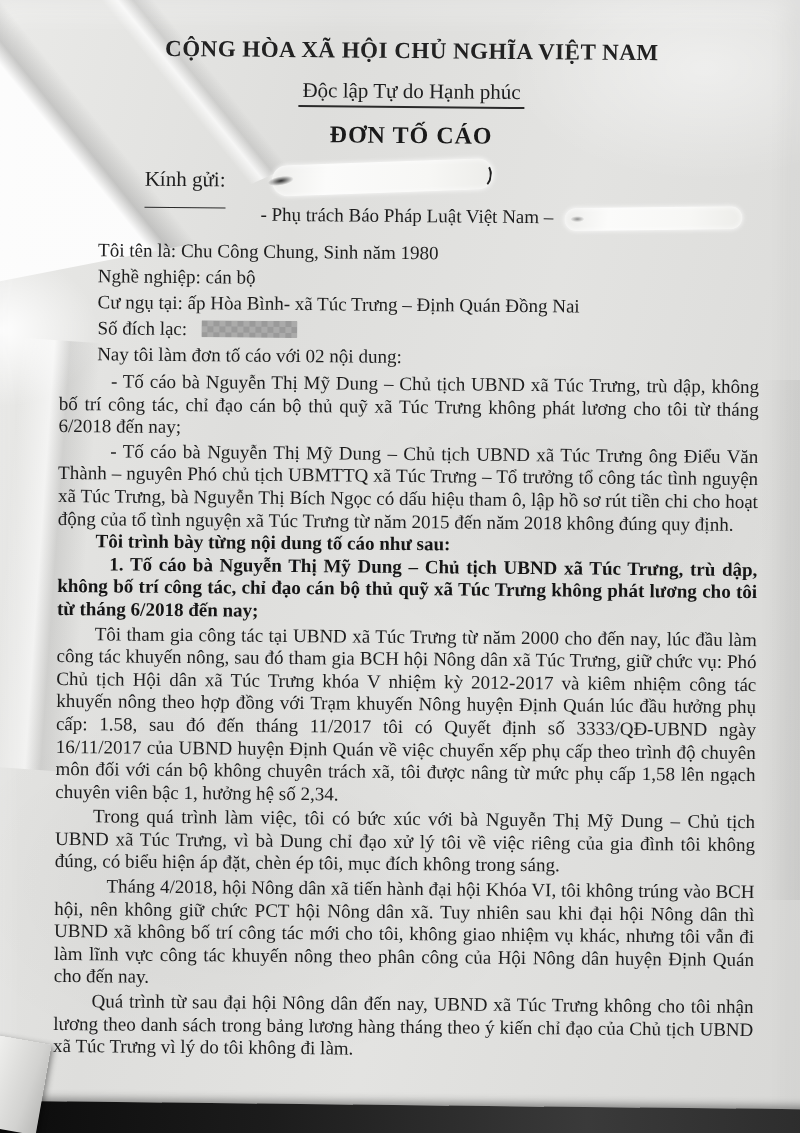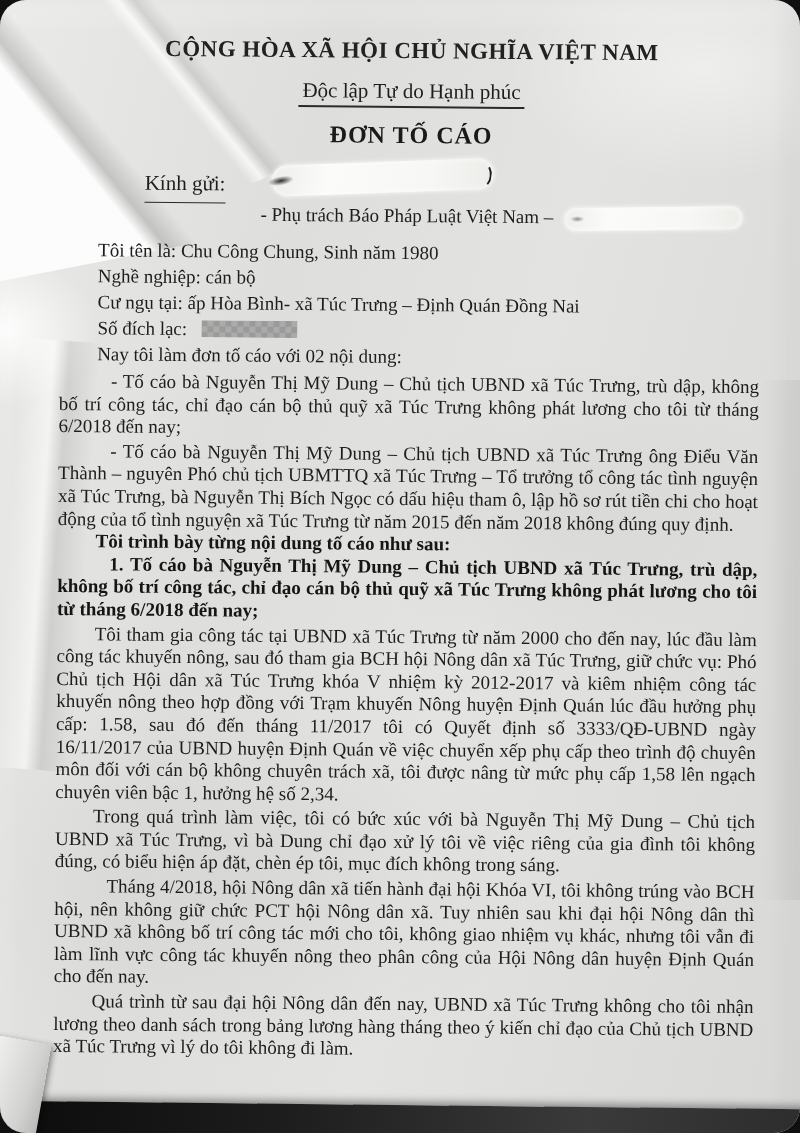--- a/index.html
+++ b/index.html
@@ -4,21 +4,20 @@
 <style>
   html, body { margin:0; padding:0; }
   body {
     width:800px; height:1133px; overflow:hidden;
     background:#101010;
     font-family:"Liberation Serif", serif;
   }
   .photo {
     position:relative; width:800px; height:1133px; overflow:hidden;
     background:#151515;
-    border-radius:26px;
   }
   
   .paper {
     position:absolute; inset:0;
     background:
       radial-gradient(140px 110px at 0px 330px, rgba(255,255,255,.95), rgba(255,255,255,0) 70%),
       radial-gradient(260px 150px at 88% 6%, rgba(255,255,255,.45), rgba(255,255,255,0) 75%),
       radial-gradient(320px 220px at 70% 45%, rgba(0,0,0,.035), rgba(0,0,0,0) 70%),
       radial-gradient(420px 260px at 30% 78%, rgba(0,0,0,.04), rgba(0,0,0,0) 72%),
       linear-gradient(104deg, #eaeae8 0%, #dededc 32%, #e3e3e1 58%, #d8d8d6 100%);
@@ -72,21 +71,21 @@
   .motto {
     display:inline-block; font-size:21px; padding:0 4px 2px 4px;
     border-bottom:2px solid #2a2a2a;
   }
   .doc-title {
     text-align:center; font-weight:bold; font-size:24px; line-height:28px; letter-spacing:1px; margin-top:13px;
     color:#1a1a1a;
   }
   .salute-row { margin-top:11px; margin-left:84px; display:flex; align-items:center; height:34px; }
   .salutation {
-    display:inline-block; font-size:21px; padding-bottom:6px; border-bottom:1.8px solid #2a2a2a;margin-top:24px;
+    display:inline-block; font-size:21px; padding-bottom:15px; border-bottom:1.8px solid #2a2a2a;margin-top:24px;
   }
   
   .whiteout {
     position:relative; display:inline-block; border-radius:16px;
     background:linear-gradient(95deg, #ededeb, #fbfbfa 25%, #f7f7f5 70%, #ecece9);
     box-shadow:0 0 5px rgba(255,255,255,.9), inset 0 0 6px rgba(255,255,255,.8);
   }
   .whiteout-1 { width:222px; height:31px; margin-left:46px; transform:rotate(-2.5deg); }
   .whiteout-1::before { 
     content:""; position:absolute; left:-4px; top:11px; width:26px; height:9px;

